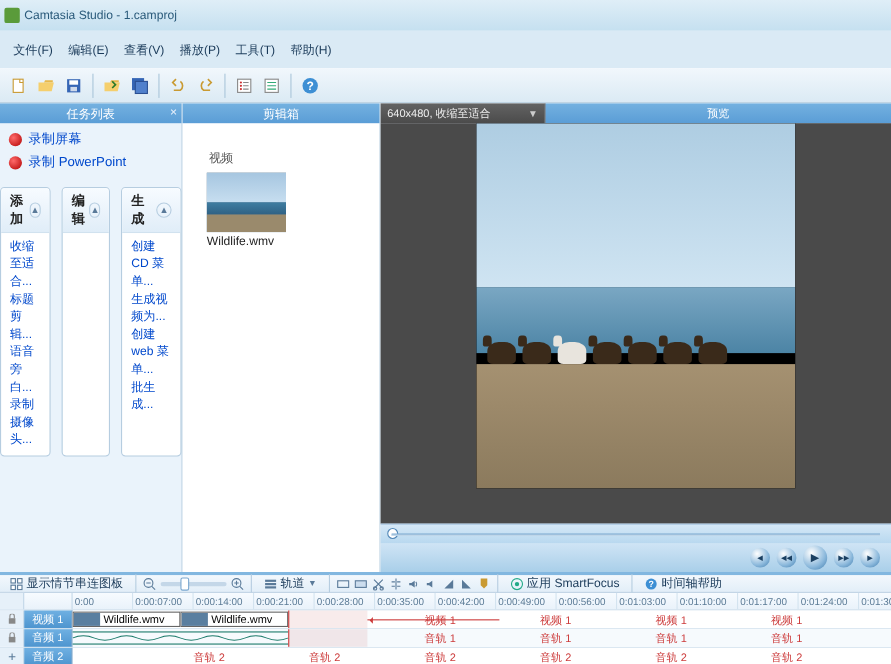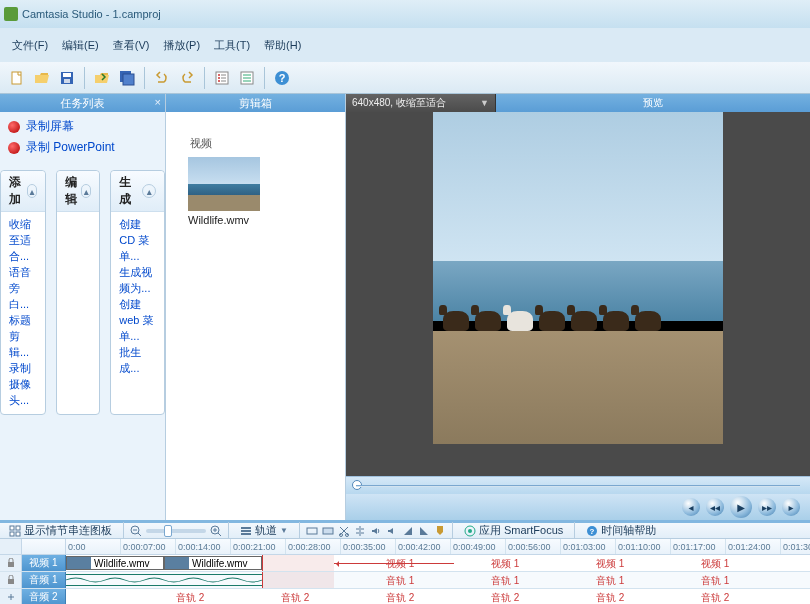--- a/index.html
+++ b/index.html
@@ -215,22 +215,22 @@
 
     <div class="accordion">
 
       <div class="card">
         <div class="chead">
           <span class="ctitle">添加</span>
           <span class="chev">▴</span>
         </div>
         <div class="cbody">
           <a>收缩至适合...</a>
+          <a>标题剪辑...</a>
           <a>语音旁白...</a>
-          <a>标题剪辑...</a>
           <a>录制摄像头...</a>
         </div>
       </div>
 
       <div class="card">
         <div class="chead">
           <span class="ctitle">编辑</span>
           <span class="chev">▴</span>
         </div>
       </div>

